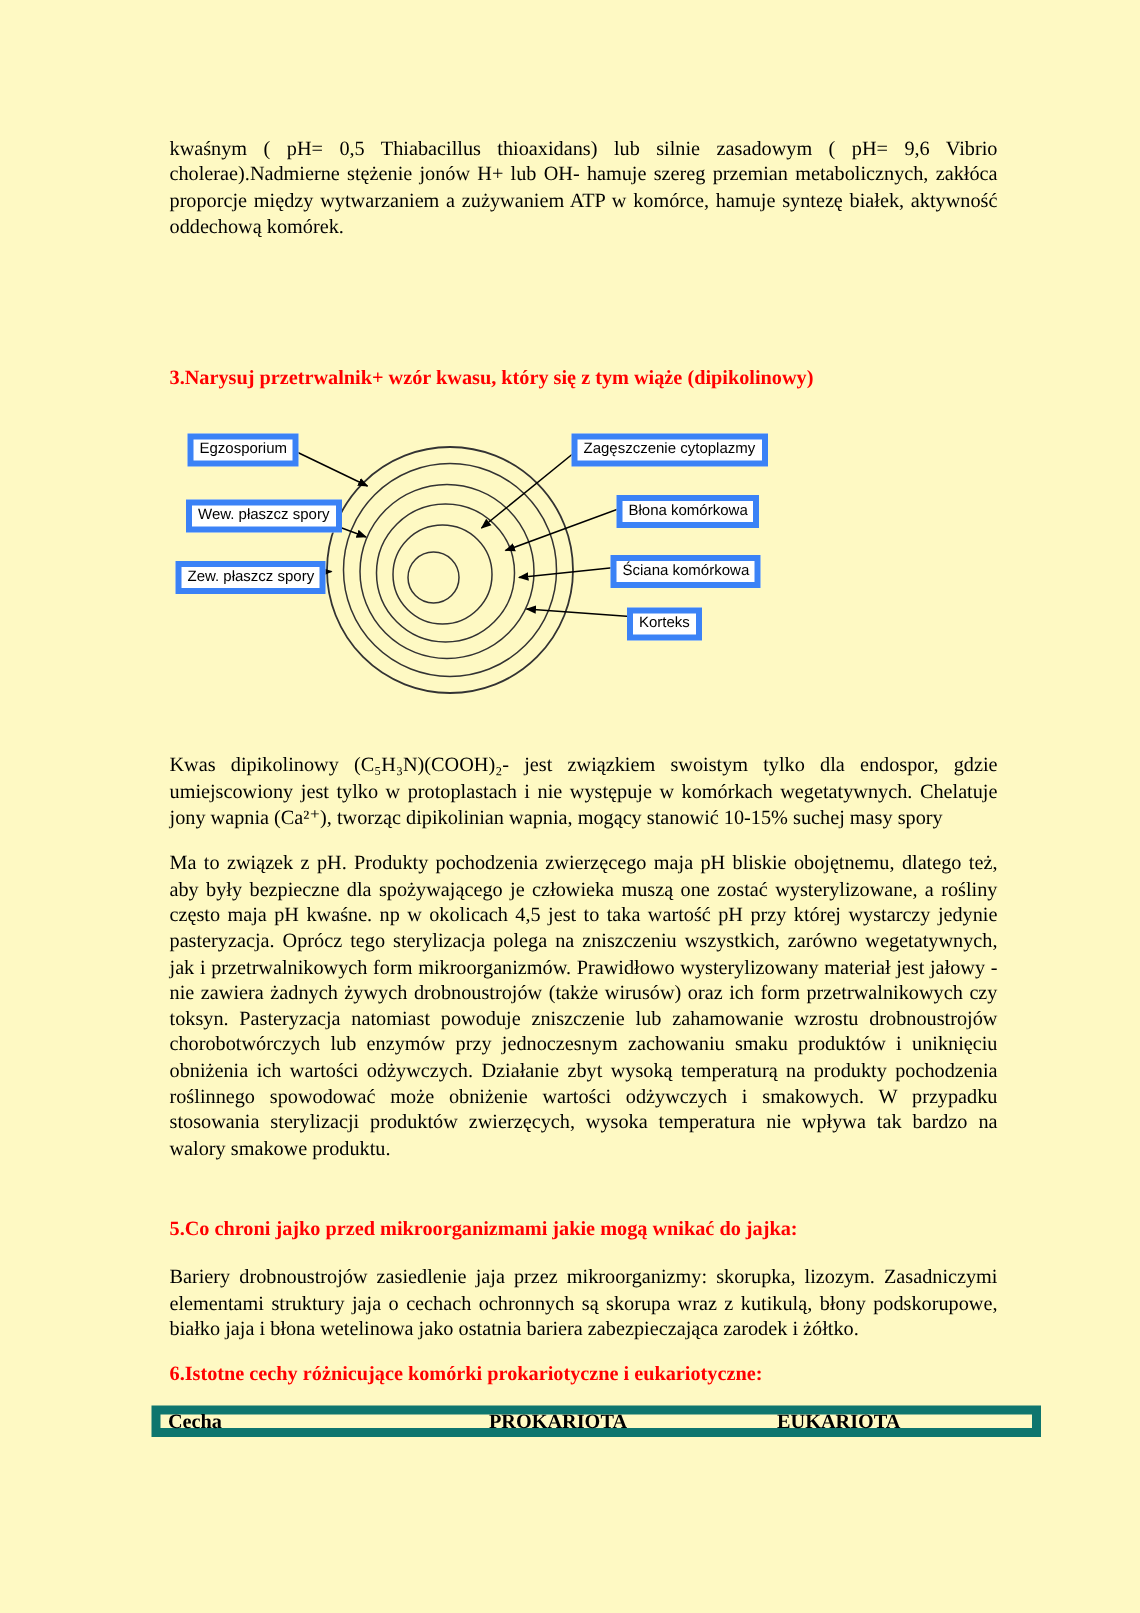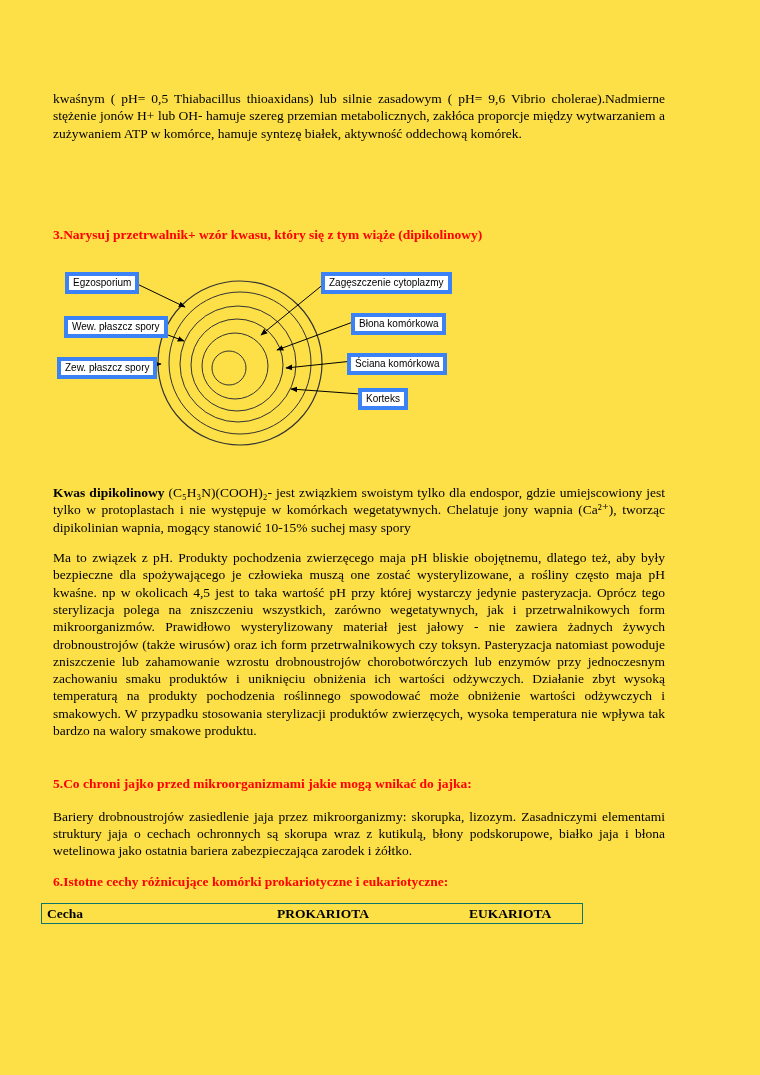--- a/index.html
+++ b/index.html
@@ -1,22 +1,22 @@
 <!DOCTYPE html>
 <html><head>
 <meta charset="utf-8">
 <style>
   html,body{margin:0;padding:0;background:#ffffff;}
   .page{
     position:relative;
     width:760px;
     height:1075px;
-    background:#fde047;
+    background:#fef9c3;
     box-sizing:border-box;
-    padding:90px 95px 40px 53px;
+    padding:90px 95px 40px 113px;
     font-family:"Liberation Serif","DejaVu Serif",serif;
     font-size:13.5px;
     line-height:17.3px;
     color:#000000;
     overflow:hidden;
   }
   p{margin:0;text-align:justify;}
   .heading{
     color:#ff0000;
     font-weight:bold;
@@ -41,39 +41,39 @@
     padding:1px 4px;
     white-space:nowrap;
     color:#000;
   }
   .p-kwas{margin-top:10px;}
   .h4{margin-top:14px;}
   .p4{margin-top:13px;}
   .h5{margin-top:36px;}
   .p5{margin-top:15px;}
   .h6{margin-top:13px;}
-  .bold{font-weight:bold;}
+  .bold{font-weight:normal;}
   .table{
     margin-top:13px;
     margin-left:-12px;
-    width:542px;
+    width:593px;
     box-sizing:border-box;
-    border:1px solid #0f766e;
+    border:6px solid #0f766e;
     display:flex;
     height:21px;
     align-items:center;
   }
   .table .cell{
     font-weight:bold;
     box-sizing:border-box;
     padding-left:5px;
     white-space:nowrap;
   }
   .cell-1{width:214px;}
-  .cell-2{width:192px;margin-left:16px;}
+  .cell-2{width:192px;}
   .cell-3{flex:1;}
 </style>
 </head>
 <body>
 
 <div class="page">
 
   <p>kwaśnym ( pH= 0,5 Thiabacillus thioaxidans) lub silnie zasadowym ( pH= 9,6 Vibrio cholerae).Nadmierne stężenie jonów H+ lub OH- hamuje szereg przemian metabolicznych, zakłóca proporcje między wytwarzaniem a zużywaniem ATP w komórce, hamuje syntezę białek, aktywność oddechową komórek.</p>
 
   <p class="heading h3">3.Narysuj przetrwalnik+ wzór kwasu, który się z tym wiąże (dipikolinowy)</p>

